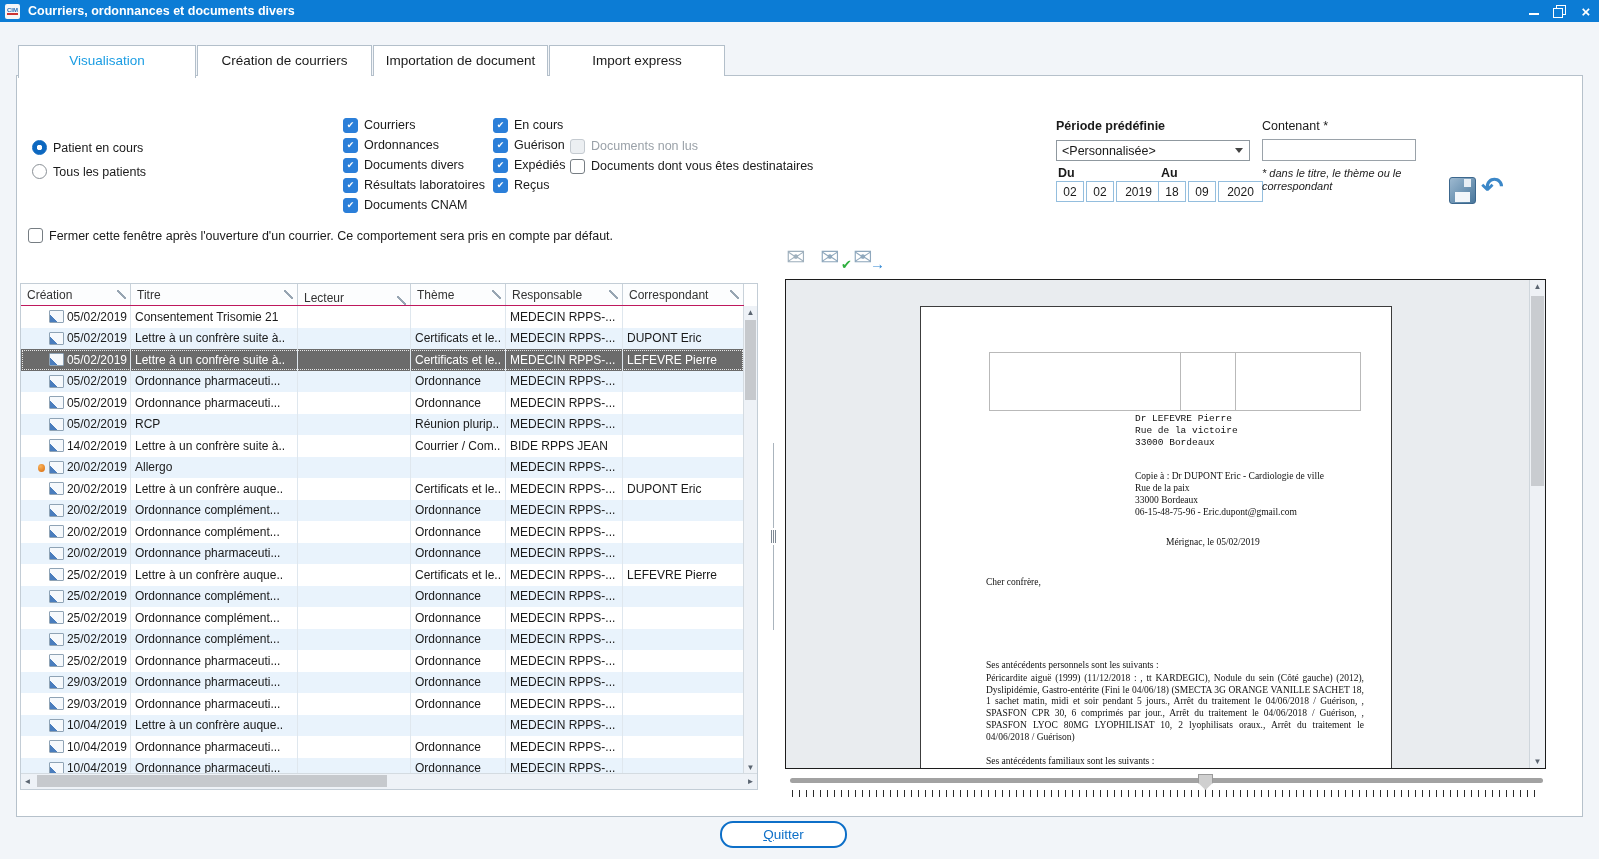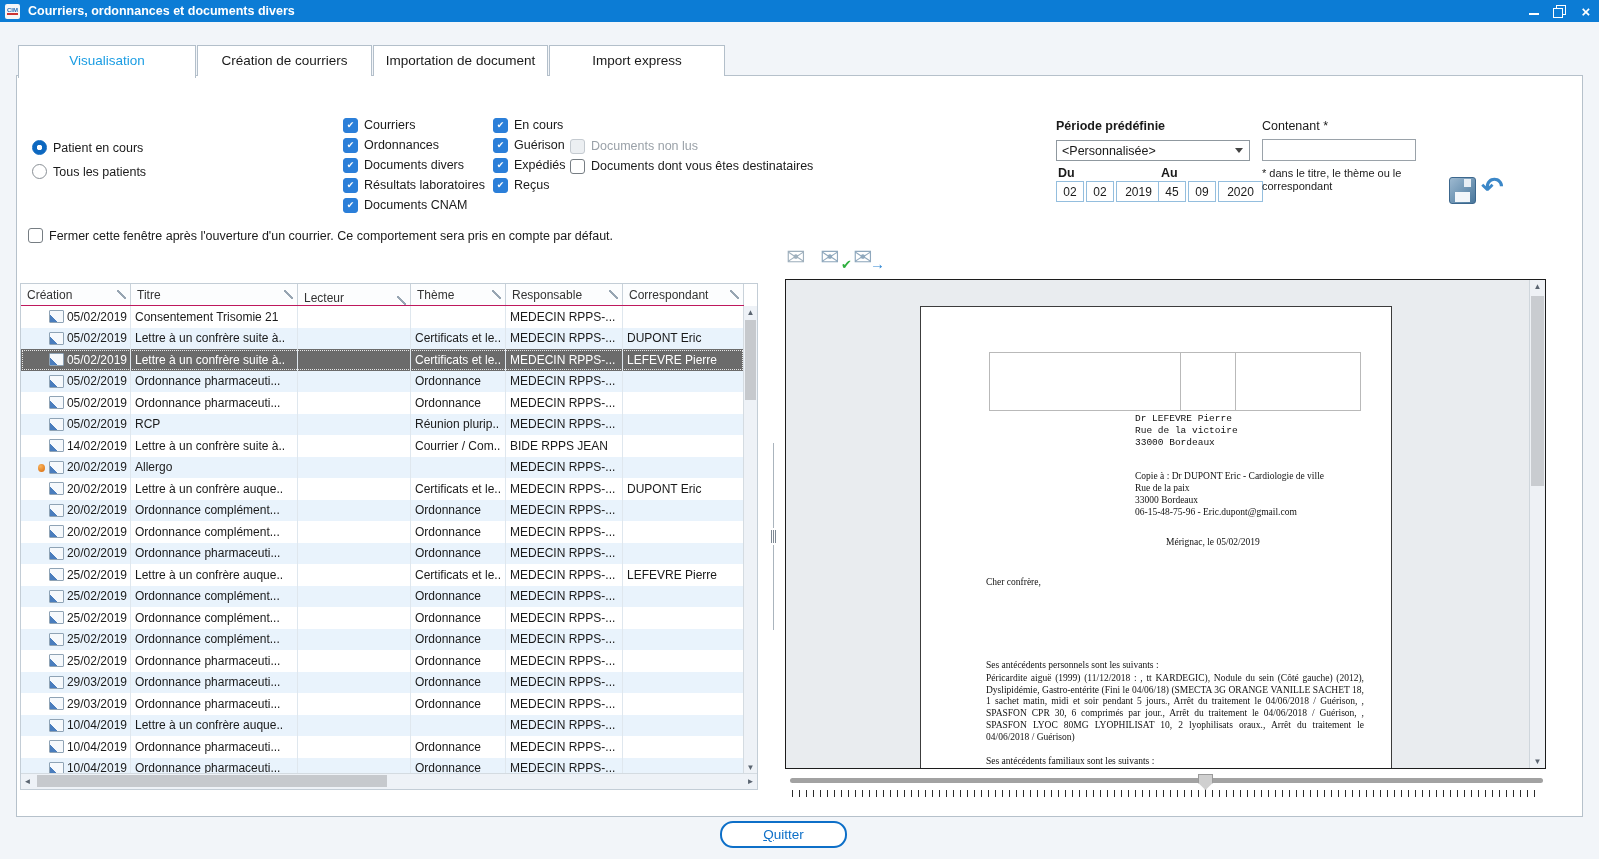--- a/index.html
+++ b/index.html
@@ -270,27 +270,27 @@
     <span class="dd-arrow"></span>
   </div>
   <div class="abs sect-label" style="left:1058px;top:166px;">Du</div>
   <div class="abs sect-label" style="left:1161px;top:166px;">Au</div>
   <div class="abs dgroup" style="left:1056px;top:181px;">
     <span class="dcell dd">02</span>
     <span class="dcell dd">02</span>
     <span class="dcell yy">2019</span>
   </div>
   <div class="abs dgroup" style="left:1158px;top:181px;">
-    <span class="dcell dd">45</span>
+    <span class="dcell dd">18</span>
     <span class="dcell dd">09</span>
     <span class="dcell yy">2020</span>
   </div>
   <div class="abs sect-label" style="left:1262px;top:119px;font-weight:normal;">Contenant *</div>
   <input class="abs cont-input" style="left: 1262px; top: 139px;" value="">
-  <div class="abs hint" style="left:1262px;top:167px;">* dans le titre, le thème   ou le correspondant</div>
+  <div class="abs hint" style="left:1262px;top:167px;font-style:italic;">* dans le titre, le thème   ou le correspondant</div>
   <div class="abs floppy" style="left:1449px;top:177px;"></div>
   <div class="abs undo" style="left:1481px;top:174px;">↶</div>
 
   <div class="tool" style="left:28px;">
     <span class="tpage"></span>
       <span class="pencil">✎</span>
   </div>
   <div class="tool" style="left:59px;">
     <span class="tpage"></span>
       <span class="abc">Abc</span>

